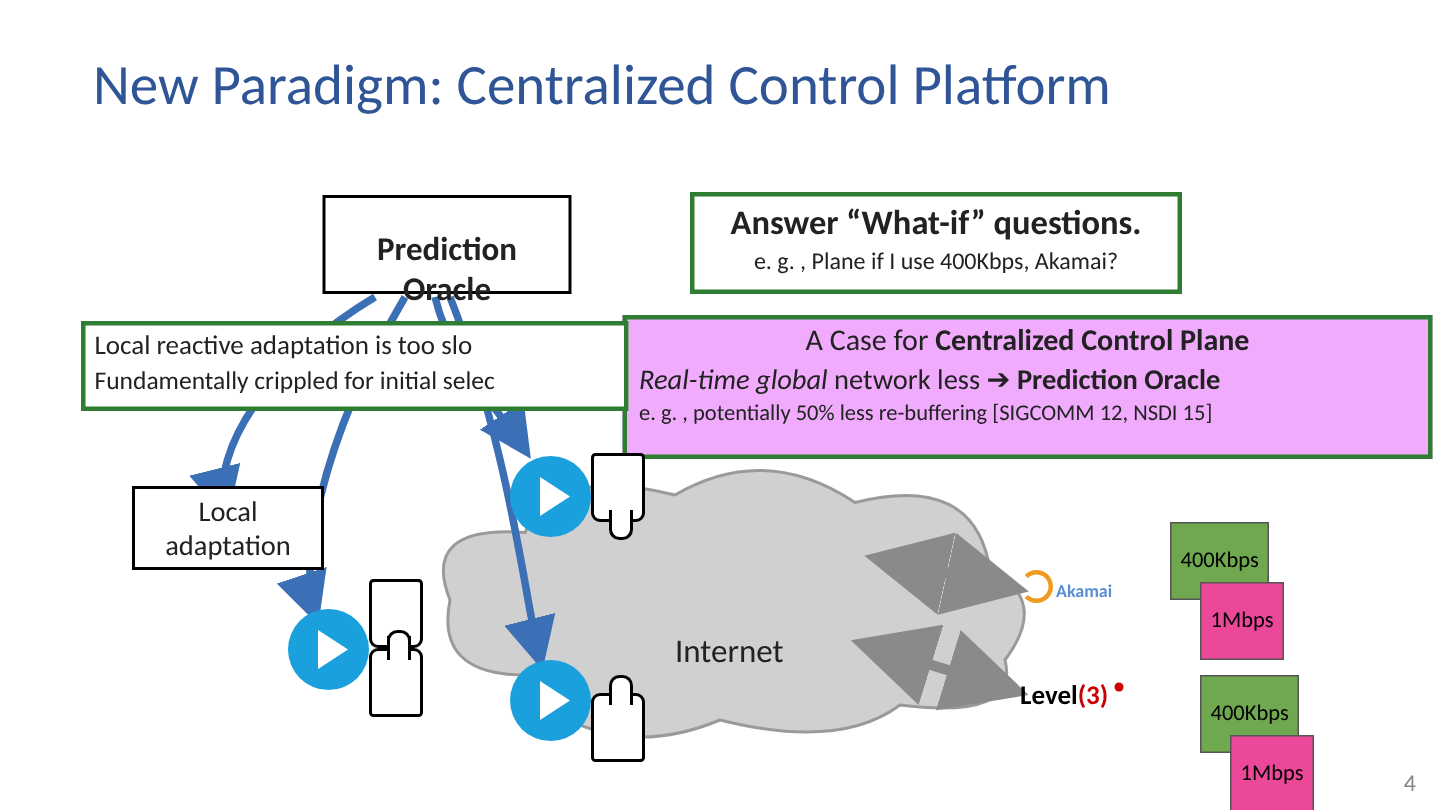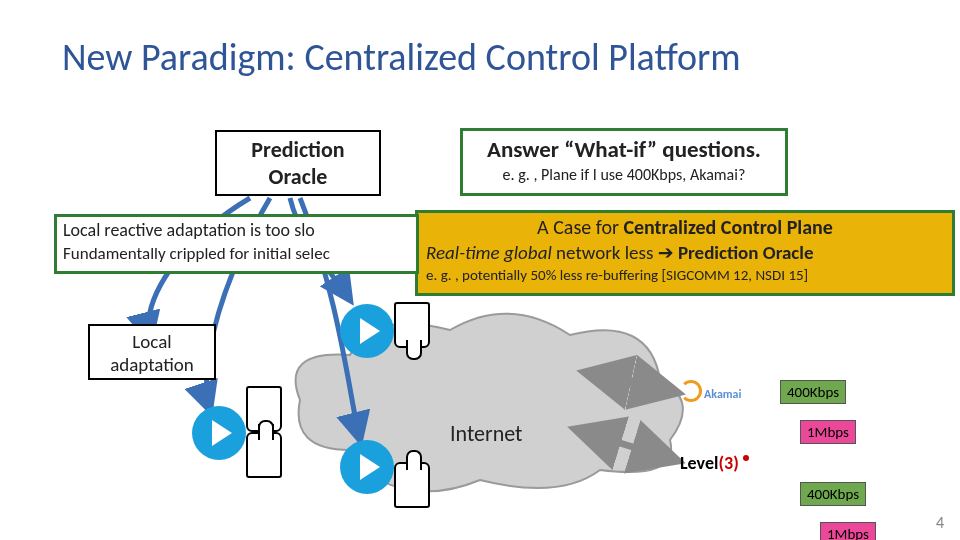--- a/index.html
+++ b/index.html
@@ -6,39 +6,39 @@
   html, body { width: 960px; height: 540px; font-family: "Calibri", "Segoe UI", Arial, sans-serif; background: #fff; color: #222; overflow: hidden; }
   .slide { position: relative; width: 960px; height: 540px; }
 
   .title {
     position: absolute; left: 62px; top: 34px;
     font-size: 38px; color: #2f5597; font-weight: 400;
   }
 
   
   .box { position: absolute; border: 2px solid #000; background: #fff; text-align: center; }
-  .pred-oracle { left: 215px; top: 130px; width: 166px; height: 66px; padding: 4px 6px; z-index: 6; }
+  .pred-oracle { left: 215px; top: 130px; width: 166px; height: 66px; padding: 20px 6px; z-index: 6; }
   .pred-oracle .t1 { font-size: 22px; font-weight: 600; }
 
   .whatif { left: 460px; top: 128px; width: 328px; height: 68px; border-color: #2e7d32; border-width: 3px; z-index: 6; }
   .whatif .t1 { font-size: 23px; font-weight: 600; margin-top: 4px; }
   .whatif .t2 { font-size: 16px; margin-top: 2px; }
 
   .local-reactive {
     position: absolute; left: 54px; top: 214px; width: 365px; height: 60px;
     border: 3px solid #2e7d32; background: #fff; z-index: 6;
     padding: 2px 6px;
   }
   .local-reactive .l1 { font-size: 18px; }
   .local-reactive .l1 .b { font-weight: 400; }
   .local-reactive .l2 { font-size: 17px; margin-top: 2px; }
 
   .case-box {
-    position: absolute; left: 415px; top: 210px; width: 540px; height: 86px;
-    border: 3px solid #2e7d32; background: #eab308; z-index: 5;
+    position: absolute; left: 415px; top: 210px; width: 540px; height: 96px;
+    border: 3px solid #2e7d32; background: #f0abfc; z-index: 5;
     padding: 2px 8px;
   }
   .case-box .c1 { font-size: 20px; text-align: center; }
   .case-box .c1 .b { font-weight: 700; }
   .case-box .c2 { font-size: 19px; margin-top: 2px; }
   .case-box .c2 .it { font-style: italic; }
   .case-box .c2 .ar { font-family: Arial; }
   .case-box .c2 .b { font-weight: 700; }
   .case-box .c3 { font-size: 15px; margin-top: 2px; text-align: left; }
 
@@ -63,21 +63,21 @@
   
   .thumb { position: absolute; width: 36px; height: 46px; border: 2px solid #000; border-radius: 6px 6px 3px 3px; background: #fff; z-index: 5; }
   .thumb::before { content: ""; position: absolute; left: 10px; top: -14px; width: 12px; height: 18px; border: 2px solid #000; border-bottom: none; border-radius: 7px 7px 0 0; background: #fff; }
   .thumb.down { transform: scaleY(-1); }
   .td1 { left: 394px; top: 302px; }
   .tu1 { left: 246px; top: 432px; }
   .tu2 { left: 394px; top: 462px; }
   .td2 { left: 246px; top: 386px; }
 
   
-  .badge { position: absolute; border: 1px solid #555; font-size: 15px; padding: 2px 6px; z-index: 6; margin-top: 32px; }
+  .badge { position: absolute; border: 1px solid #555; font-size: 15px; padding: 16px 6px; z-index: 6; }
   .b400 { background: #6fa84f; color: #000; }
   .b1m  { background: #ec4899; color: #000; }
   .bd1 { left: 780px; top: 348px; }
   .bd2 { left: 800px; top: 388px; }
   .bd3 { left: 800px; top: 450px; }
   .bd4 { left: 820px; top: 490px; }
 
   
   .akamai { position: absolute; left: 680px; top: 380px; z-index: 4; font-size: 12px; font-weight: 700; color: #5a8fd6; }
   .akamai .swirl { display: inline-block; width: 22px; height: 22px; border: 3px solid #f19a1f; border-left-color: transparent; border-radius: 50%; vertical-align: -4px; margin-right: 2px; }

